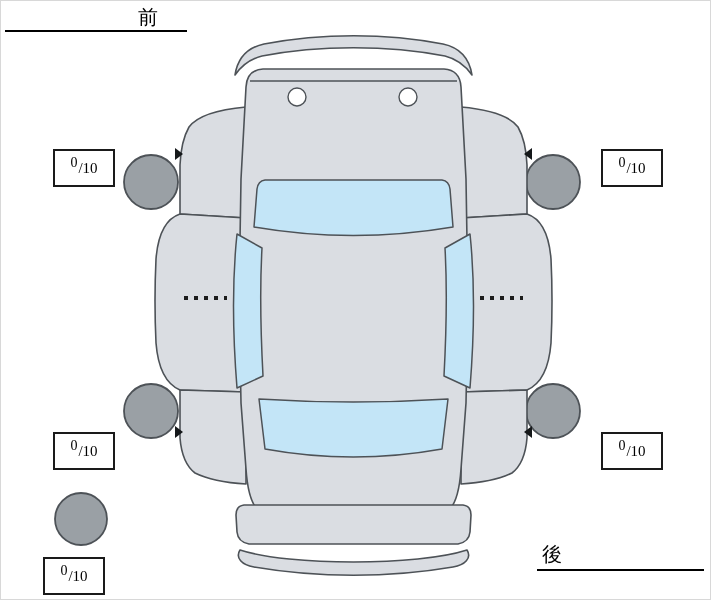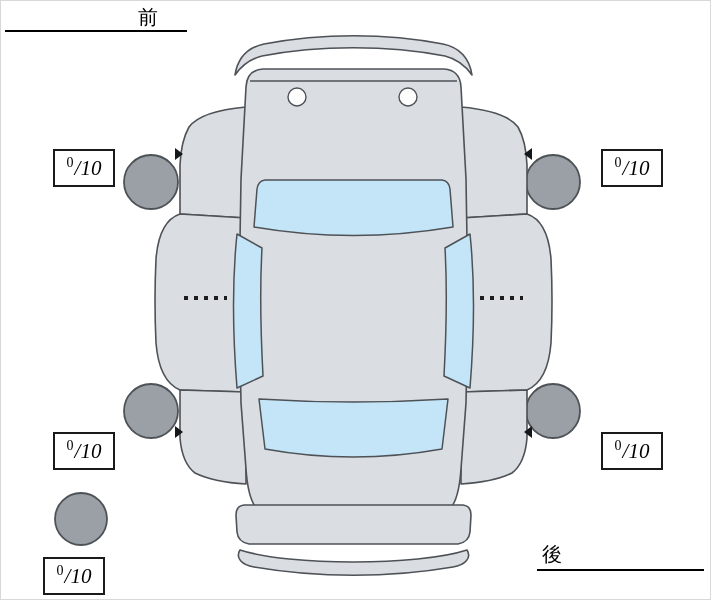--- a/index.html
+++ b/index.html
@@ -23,21 +23,21 @@
   .dashed{stroke:#1c1c1c;stroke-width:4;stroke-dasharray:4 6;fill:none;}
 
   .score-box{
     position:absolute;width:62px;height:38px;
     background:#fff;border:2px solid var(--c-score-border,#1a1a1a);
     box-sizing:border-box;
     display:flex;align-items:center;justify-content:center;
     font-family:"Liberation Serif", serif;color:#000;
   }
   .score-box .num{font-size:14px;transform:translateY(-5px);margin-right:1px;}
-  .score-box .den{font-size:21px;font-style:italic;}
+  .score-box .den{font-size:15px;}
 
   .cjk-label{
     position:absolute;font-size:20px;line-height:24px;color:#000;
     font-family:"DejaVu Sans", sans-serif;
   }
   .rule{position:absolute;height:2px;background:#000;}
 </style>
 </head>
 <body>
 

